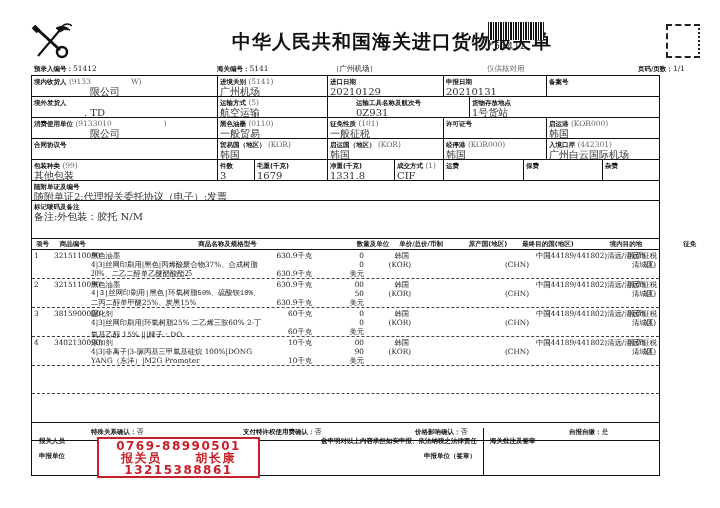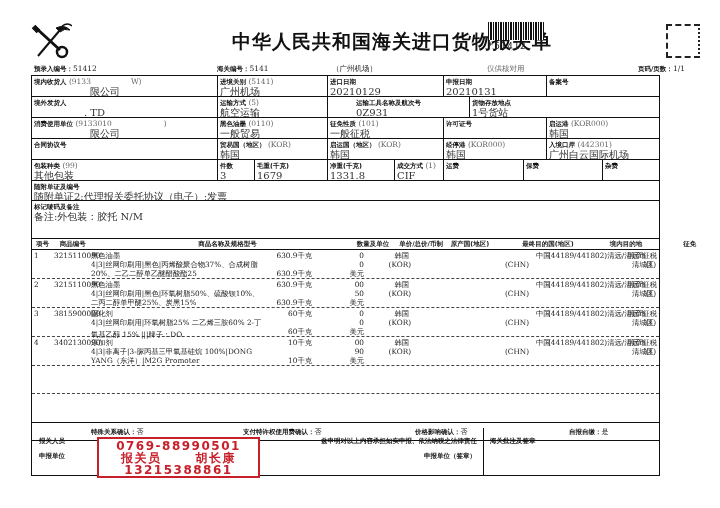--- a/index.html
+++ b/index.html
@@ -205,51 +205,51 @@
     </div>
   </div>
 
   <div style="border-bottom:none;">
     <div class="items-head">
       <span style="position:relative;left:4px;width:24px;">项号</span>
       <span style="position:relative;left:4px;width:88px;">商品编号</span>
       <span style="position:relative;left:4px;width:162px;text-align:center;">商品名称及规格型号</span>
       <span style="position:relative;left:4px;width:82px;text-align:right;">数量及单位</span>
       <span style="position:relative;left:14px;width:62px;">单价/总价/币制</span>
-      <span style="position:relative;left:4px;width:54px;">原产国(地区)</span>
+      <span style="position:relative;left:22px;width:54px;">原产国(地区)</span>
       <span style="position:relative;left:22px;width:80px;">最终目的国(地区)</span>
       <span style="position:relative;left:30px;width:60px;">境内目的地</span>
       <span style="position:relative;left:44px;width:20px;">征免</span>
     </div>
 
     <div class="item">
       <span style="left:2px;top:1px;">1</span>
       <span style="left:22px;top:1px;">3215110090</span>
       <span style="left:59px;top:1px;">黑色油墨</span>
       <span style="left:59px;top:10px;">4|3|丝网印刷用|黑色|丙烯酸聚合物37%、合成树脂</span>
-      <span style="left:59px;top:19px;">20%、二乙二醇单乙醚醋酸酯25</span>
+      <span style="left:59px;top:19px;font-family:Liberation Serif, serif;">20%、二乙二醇单乙醚醋酸酯25</span>
       <span style="right:347px;top:1px;">630.9千克</span>
       <span style="right:347px;top:19px;">630.9千克</span>
       <span style="right:295px;top:1px;">0</span>
       <span style="right:295px;top:10px;">0</span>
       <span style="right:295px;top:19px;">美元</span>
       <span style="right:250px;top:1px;">韩国</span>
       <span style="right:248px;top:10px;">(KOR)</span>
       <span style="left:504px;top:1px;">中国</span>
       <span style="left:473px;top:10px;">(CHN)</span>
       <span style="left:516px;top:1px;">(44189/441802)清远/清远市</span>
       <span style="left:600px;top:10px;">清城区</span>
       <span style="right:2px;top:1px;">照章征税</span>
       <span style="right:3px;top:10px;">(1)</span>
     </div>
     <div class="item">
       <span style="left:2px;top:1px;">2</span>
       <span style="left:22px;top:1px;">3215110090</span>
       <span style="left:59px;top:1px;">黑色油墨</span>
-      <span style="left:59px;top:10px;">4|3|丝网印刷用|黑色|环氧树脂50%、硫酸钡10%、</span>
+      <span style="left:59px;top:10px;font-family:Liberation Mono, monospace;">4|3|丝网印刷用|黑色|环氧树脂50%、硫酸钡10%、</span>
       <span style="left:59px;top:19px;">二丙二醇单甲醚25%、炭黑15%</span>
       <span style="right:347px;top:1px;">630.9千克</span>
       <span style="right:347px;top:19px;">630.9千克</span>
       <span style="right:295px;top:1px;">00</span>
       <span style="right:295px;top:10px;">50</span>
       <span style="right:295px;top:19px;">美元</span>
       <span style="right:250px;top:1px;">韩国</span>
       <span style="right:248px;top:10px;">(KOR)</span>
       <span style="left:504px;top:1px;">中国</span>
       <span style="left:473px;top:10px;">(CHN)</span>

